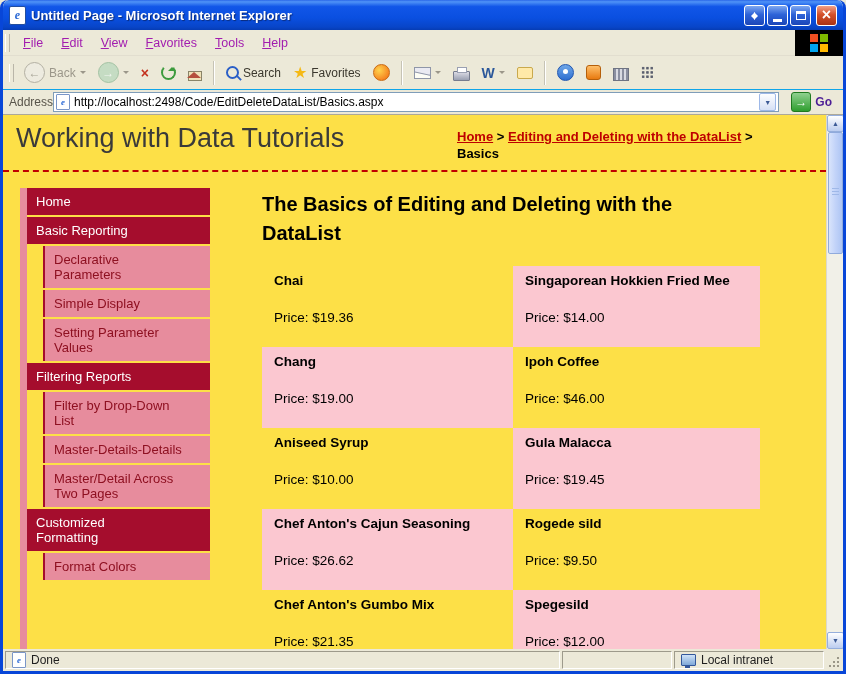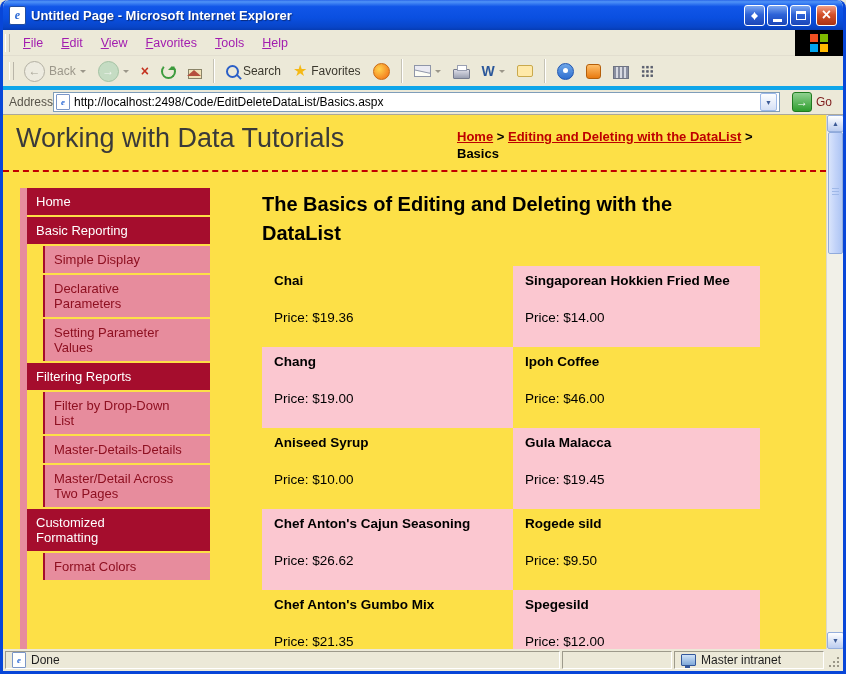--- a/index.html
+++ b/index.html
@@ -37,21 +37,21 @@
   .menu-item::first-letter{text-decoration:underline;}
   .menu-spacer{flex:1;}
   .throbber{width:48px;height:26px;background:#000;display:flex;align-items:center;justify-content:center;}
   .flag{display:grid;grid-template-columns:8px 8px;grid-template-rows:8px 8px;gap:2px;}
   .flag i{display:block;}
   .flag .f1{background:#F25022;}.flag .f2{background:#7FBA00;}
   .flag .f3{background:#00A4EF;}.flag .f4{background:#FFB900;}
 
   
   .toolbar{position:absolute;left:0;top:56px;width:840px;height:34px;background:#ECE9D8;
-    display:flex;align-items:center;padding:0 4px;box-sizing:border-box;border-bottom:4px solid #0ea5e9;font-size:12px;color:#3B382E;}
+    display:flex;align-items:center;padding:0 4px;box-sizing:border-box;border-bottom:1px solid #0ea5e9;font-size:12px;color:#3B382E;}
   .tb-btn{display:flex;align-items:center;gap:4px;padding:3px 6px;border-radius:3px;}
   .tb-sep{width:0;height:24px;border-left:1px solid #C6C3B5;border-right:1px solid #fff;margin:0 5px;}
   .nav-circle{width:21px;height:21px;border-radius:50%;display:flex;align-items:center;justify-content:center;
     font-size:12px;box-sizing:border-box;}
   .back-circle{background:#EDEBE0;border:1px solid #B3B0A3;color:#A6A396;}
   .back-circle::before{content:"\2190";}
   .fwd-circle{background:#C5DCC3;border:1px solid #A3C2A3;color:#F2F7F1;}
   .fwd-circle::before{content:"\2192";}
   .tb-label-disabled{color:#9B978A;}
   .caret{width:0;height:0;border:3px solid transparent;border-top-color:#9B978A;margin-top:3px;}
@@ -91,21 +91,21 @@
     display:flex;align-items:center;justify-content:center;flex:0 0 auto;}
   .page-ico::before{content:"e";font:italic bold 9px/1 "Liberation Serif",serif;color:#2E6BD6;}
   .addr-url{flex:1;color:#000;white-space:nowrap;overflow:hidden;}
   .addr-drop{width:17px;height:18px;background:linear-gradient(#FDFEFF,#D6E0F5);border:1px solid #9DB8E8;border-radius:2px;
     display:flex;align-items:center;justify-content:center;font-size:7px;color:#3C5A96;box-sizing:border-box;}
   .addr-drop::before{content:"\25bc";}
   .go-button{display:flex;align-items:center;gap:4px;margin-left:7px;padding:1px 5px;border-radius:3px;}
   .go-icon{width:18px;height:18px;border-radius:3px;background:linear-gradient(#8FD18F,#2F9E2F);
     border:1px solid #1F7A1F;color:#fff;display:flex;align-items:center;justify-content:center;font-weight:bold;}
   .go-icon::before{content:"\2192";}
-  .go-label{font-weight:normal;color:#7f1d1d;}
+  .go-label{font-weight:bold;color:#4c1d95;}
 
   
   .content{position:absolute;left:0;top:115px;width:840px;height:534px;background:#fff;}
   .page{position:absolute;left:0;top:0;width:823px;height:534px;overflow:hidden;background:#fde047;}
 
   .page-header{position:relative;height:55px;border-bottom:2px dashed #C00000;}
   .site-title{position:absolute;left:13px;top:8px;font-size:27px;color:#3A3A3A;white-space:nowrap;}
   .breadcrumb{position:absolute;left:454px;top:13px;width:356px;font-size:13px;font-weight:bold;line-height:17px;color:#000;}
   .bc-link{color:#BE0000;text-decoration:underline;}
 
@@ -281,22 +281,22 @@
           <span>&gt;</span>
           <br>
           <span>Basics</span>
         </div>
       </div>
 
       <div class="nav-strip"></div>
       <div class="nav">
         <div class="nav-item lvl0"><span>Home</span></div>
         <div class="nav-item lvl0"><span>Basic Reporting</span></div>
+        <div class="nav-item lvl1"><span>Declarative Parameters</span></div>
         <div class="nav-item lvl1"><span>Simple Display</span></div>
-        <div class="nav-item lvl1"><span>Declarative Parameters</span></div>
         <div class="nav-item lvl1"><span>Setting Parameter Values</span></div>
         <div class="nav-item lvl0"><span>Filtering Reports</span></div>
         <div class="nav-item lvl1"><span>Filter by Drop-Down List</span></div>
         <div class="nav-item lvl1"><span>Master-Details-Details</span></div>
         <div class="nav-item lvl1"><span>Master/Detail Across Two Pages</span></div>
         <div class="nav-item lvl0"><span>Customized Formatting</span></div>
         <div class="nav-item lvl1"><span>Format Colors</span></div>
       </div>
 
       <div class="main">
@@ -355,18 +355,18 @@
   </div>
 
   <div class="statusbar">
     <div class="sp sp-main">
       <span class="page-ico"></span>
       <span>Done</span>
     </div>
     <div class="sp sp-spacer"></div>
     <div class="sp sp-zone">
       <span class="zone-icon"></span>
-      <span>Master intranet</span>
+      <span>Local intranet</span>
     </div>
     <div class="grip"></div>
   </div>
 
 </div>
 
 </body></html>

